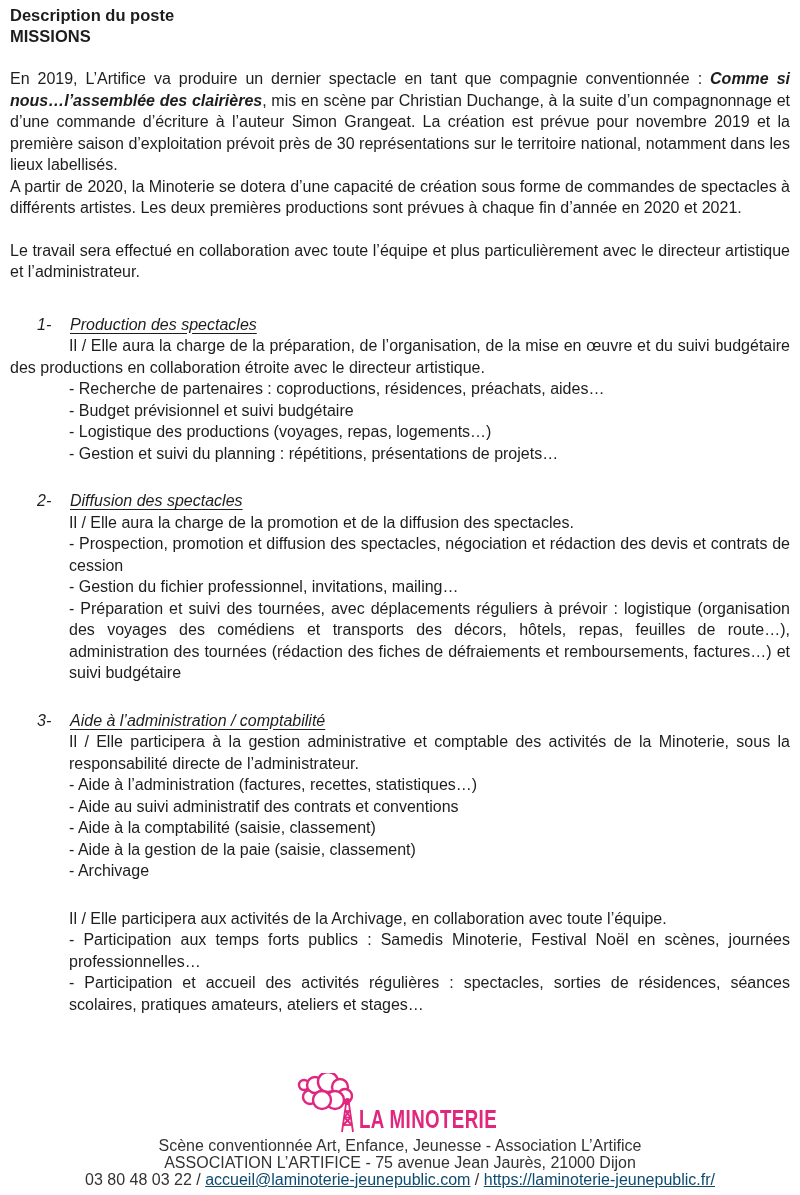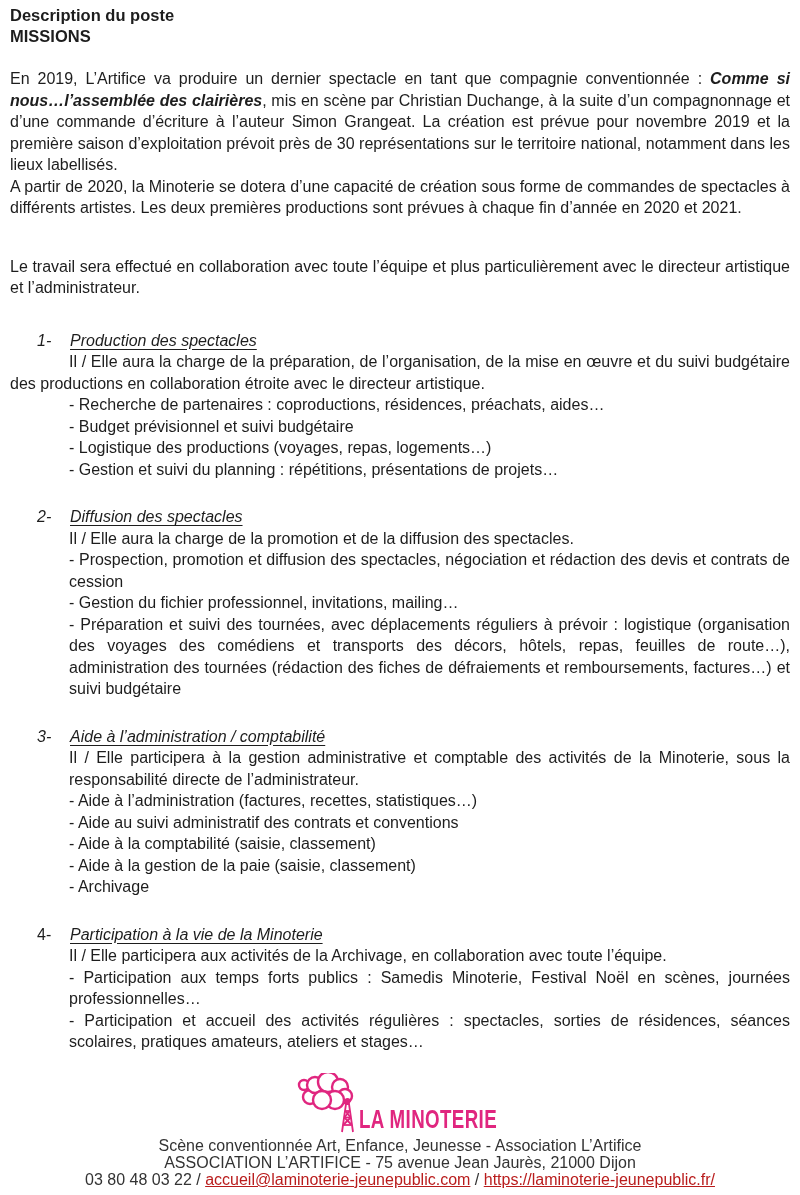--- a/index.html
+++ b/index.html
@@ -13,21 +13,21 @@
     font-size:16px; line-height:21.5px;
     color:#1d1d1d;
     overflow:hidden;
   }
   .doc-title, .doc-subtitle {
     font-weight:bold; font-size:16.5px; line-height:21px; margin:0;
   }
   p { margin:0; }
   .p-intro   { margin-top:21px; text-align:justify; }
   .p-intro2  { text-align:justify; }
-  .p-collab  { margin-top:37px; text-align:justify; }
+  .p-collab  { margin-top:21px; text-align:justify; }
   .show-title { font-weight:bold; font-style:italic; }
 
   .section { margin-top:26px; }
   .section.first { margin-top:31px; }
   .sec-head { padding-left:27px; }
   .sec-num { display:inline-block; width:33px; font-style:italic; }
   .sec-num.upright { font-style:normal; }
   .sec-title { font-style:italic; text-decoration:underline; text-underline-offset:3px; }
   .sec-intro-wrap { text-indent:59px; text-align:justify; }
   .sec-intro { margin-left:59px; text-align:justify; }
@@ -35,21 +35,21 @@
 
   .footer {
     position:absolute; left:0; right:0; bottom:7px;
     text-align:center;
   }
   .logo-wrap { line-height:0; margin-bottom:2px; }
   .footer-line {
     font-size:16px; line-height:17px; color:#333333; text-align:center;
   }
   .footer-link {
-    color:#b91c1c; text-decoration:underline; cursor:pointer;
+    color:#0c4a6e; text-decoration:underline; cursor:pointer;
   }
 </style>
 </head>
 <body>
 
 <div class="page">
 
   <p class="doc-title">Description du poste</p>
   <p class="doc-subtitle">MISSIONS</p>
 
@@ -79,21 +79,20 @@
     <p class="sec-head"><span class="sec-num">3-</span><span class="sec-title">Aide à l’administration / comptabilité</span></p>
     <p class="sec-intro">Il / Elle participera à la gestion administrative et comptable des activités de la Minoterie, sous la responsabilité directe de l’administrateur.</p>
     <p class="item">- Aide à l’administration (factures, recettes, statistiques…)</p>
     <p class="item">- Aide au suivi administratif des contrats et conventions</p>
     <p class="item">- Aide à la comptabilité (saisie, classement)</p>
     <p class="item">- Aide à la gestion de la paie (saisie, classement)</p>
     <p class="item">- Archivage</p>
   </div>
 
   <div class="section">
-    <p class="sec-head"><span class="sec-num upright">4-</span><span class="sec-title">Participation à la vie de la Minoterie</span></p>
     <p class="sec-intro">Il / Elle participera aux activités de la Archivage, en collaboration avec toute l’équipe.</p>
     <p class="item">- Participation aux temps forts publics : Samedis Minoterie, Festival Noël en scènes, journées professionnelles…</p>
     <p class="item">- Participation et accueil des activités régulières : spectacles, sorties de résidences, séances scolaires, pratiques amateurs, ateliers et stages…</p>
   </div>
 
   <div class="footer">
     <div class="logo-wrap">
       <svg width="210" height="62" viewBox="0 0 210 62">
         <g fill="#ffffff" stroke-width="2.4" stroke="#e0267f">
           <circle cx="9" cy="12" r="5"></circle>

